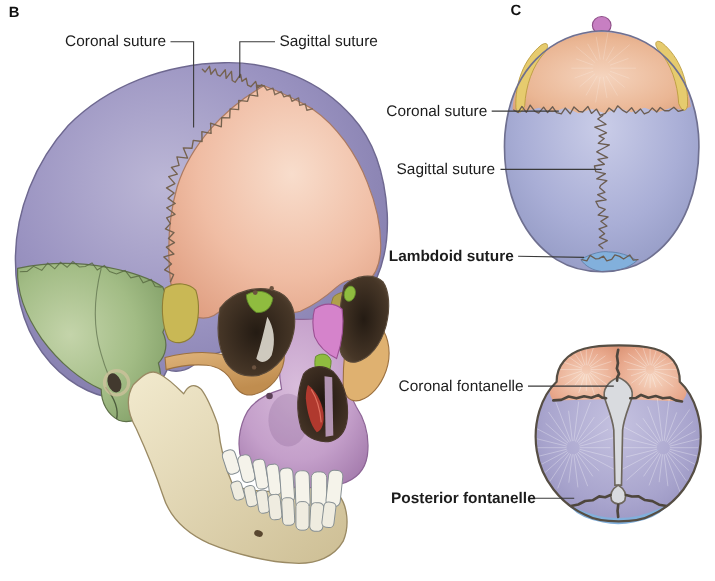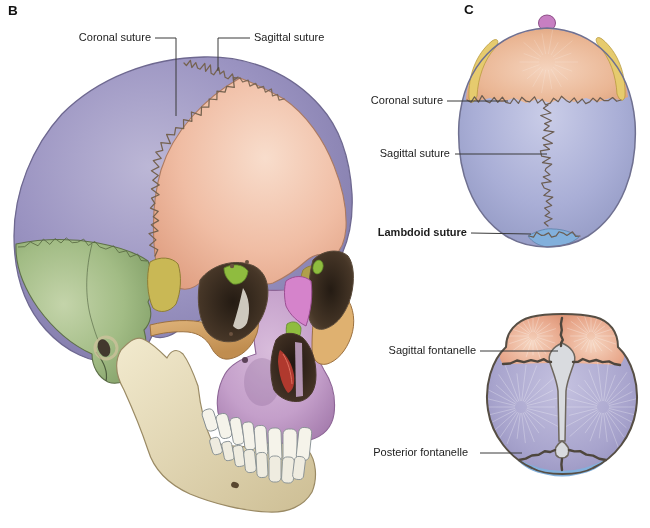--- a/index.html
+++ b/index.html
@@ -1,20 +1,20 @@
 <!DOCTYPE html>
 <html><head>
 <meta charset="utf-8">
 <style>
   html,body{margin:0;padding:0;background:#fff;}
   body{width:650px;height:528px;overflow:hidden;
        font-family:"Liberation Sans", sans-serif;}
   .stage{position:relative;width:650px;height:528px;background:#fff;}
   .stage svg{position:absolute;left:0;top:0;}
-  .lbl{position:absolute;font-size:11px;line-height:13px;color:#1c1c1c;
+  .lbl{position:absolute;font-size:14px;line-height:13px;color:#1c1c1c;
        white-space:nowrap;text-align:center;}
   .letter{position:absolute;font-size:13.5px;font-weight:bold;color:#111;}
   .sut{fill:none;stroke:#75624f;stroke-width:1.25;stroke-linejoin:round;stroke-linecap:round;}
   .sutc{fill:none;stroke:#6b5d52;stroke-width:1.2;stroke-linejoin:round;stroke-linecap:round;}
   .sut2{fill:none;stroke:#4e463d;stroke-width:2.4;stroke-linejoin:round;stroke-linecap:round;}
   .leader{stroke:#3a3a3a;stroke-width:1;fill:none;}
   .bone{stroke-linejoin:round;}
 </style>
 </head>
 <body>
@@ -320,16 +320,16 @@
 <div class="letter" style="left:8px;top:3px;">B</div>
 <div class="letter" style="left:464px;top:2px;">C</div>
 
 <div class="lbl" style="right:499px;top:31px;">Coronal suture</div>
 <div class="lbl" style="left:254px;top:31px;">Sagittal suture</div>
 
 <div class="lbl" style="right:207px;top:94px;">Coronal suture</div>
 <div class="lbl" style="right:200px;top:147px;">Sagittal suture</div>
 <div class="lbl" style="right:183px;top:226px;font-weight:bold;">Lambdoid suture</div>
 
-<div class="lbl" style="right:174px;top:344px;">Sagittal fontanelle</div>
-<div class="lbl" style="right:182px;top:446px;">Posterior fontanelle</div>
+<div class="lbl" style="right:174px;top:344px;">Coronal fontanelle</div>
+<div class="lbl" style="right:163px;top:446px;font-weight:bold;">Posterior fontanelle</div>
 
 </div>
 
 </body></html>

